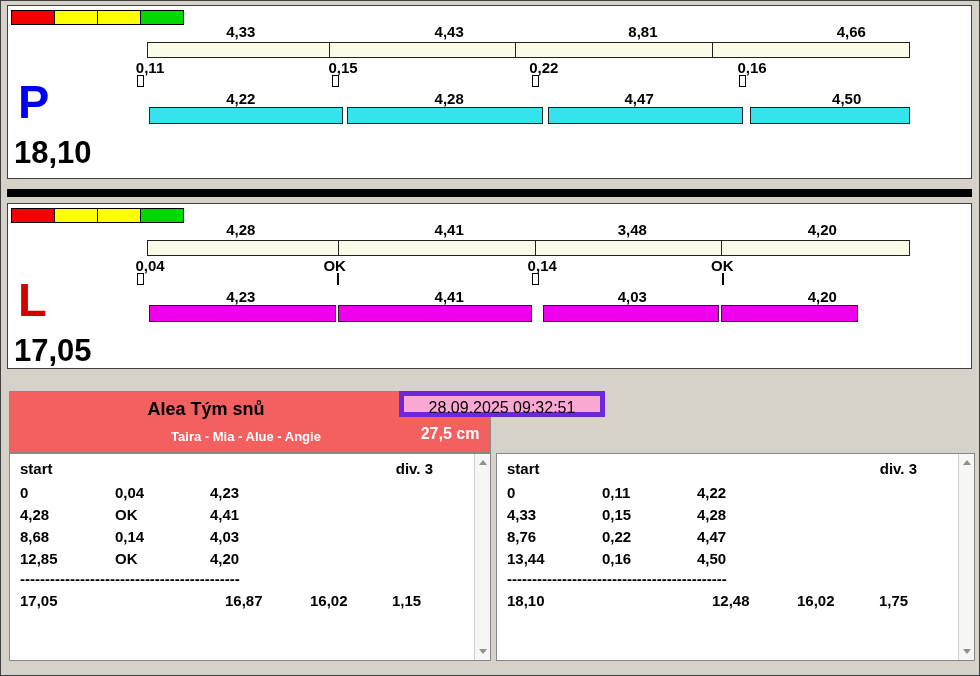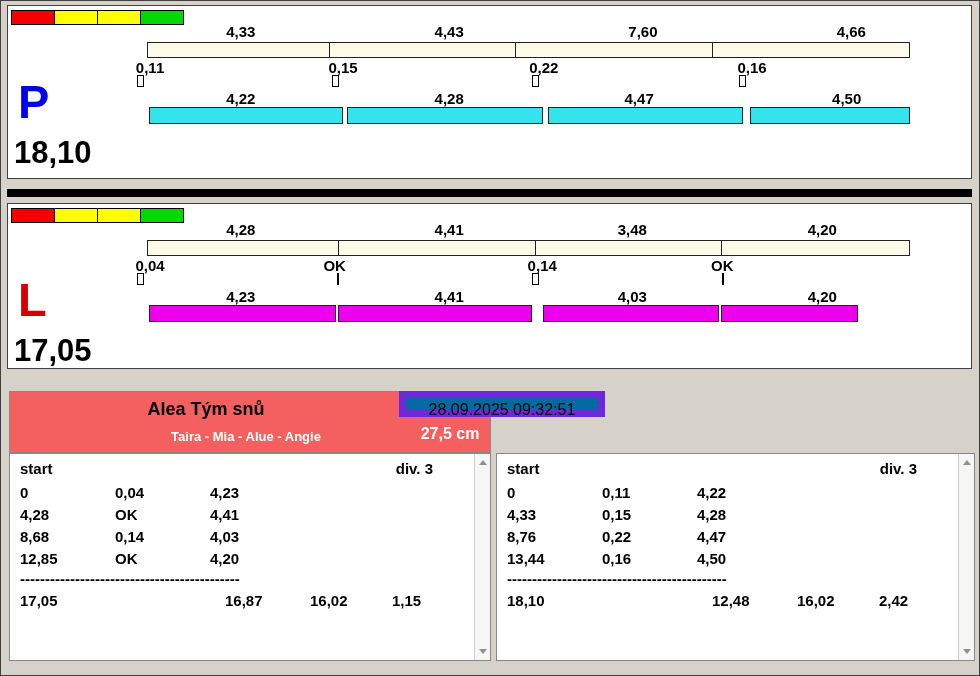--- a/index.html
+++ b/index.html
@@ -50,21 +50,21 @@
   #hdrLeft  { left:8px;   width:482px; background:#f45f5f; }
   #hdrRight { left:495px; width:479px; background:#5f5ff4; }
   .team-name { position:absolute; top:7px;  font-size:18px; font-weight:700; color:#000; text-align:center; white-space:nowrap; }
   .team-dogs { position:absolute; top:37px; font-size:13px; font-weight:700; color:#fff; text-align:center; white-space:nowrap;margin-left:40px; }
   #hdrLeft  .team-name, #hdrLeft  .team-dogs { left:0;     width:392px; }
   #hdrRight .team-name, #hdrRight .team-dogs { left:108px; width:371px; }
   .jump-height { position:absolute; top:33px; width:84px; font-size:16px; font-weight:700; color:#fff; text-align:center; }
   #hdrLeft  .jump-height { left:398px; }
   #hdrRight .jump-height { left:8px; }
 
-  .timestamp-box { position:absolute; left:398px; top:390px; width:206px; height:26px; background:#0369a1; border:7px solid #6d28d9;
+  .timestamp-box { position:absolute; left:398px; top:390px; width:206px; height:26px; background:#f9a8d4; border:5px solid #6d28d9;
                    font-size:16px; color:#000; text-align:center; line-height:24px; z-index:5; }
 
   
   .score-table { position:absolute; top:452px; height:208px; background:#fff; border:1px solid #888; font-size:15px; font-weight:700; color:#000; }
   #tblLeft  { left:8px;   width:482px; }
   #tblRight { left:495px; width:479px; }
   .t-row { position:absolute; left:0; right:17px; height:20px; }
   .t-row span { position:absolute; white-space:nowrap; }
   .c1 { left:10px; } .c2 { left:105px; } .c3 { left:200px; }
   .div-cell { right:40px; }
@@ -85,21 +85,21 @@
     <div class="lights">
       <span class="light red"></span>
       <span class="light yellow"></span>
       <span class="light yellow"></span>
       <span class="light green"></span>
     </div>
 
     <div class="bar-zone">
       <span class="lbl sl" style="left:12.3%">4,33</span>
       <span class="lbl sl" style="left:39.6%">4,43</span>
-      <span class="lbl sl" style="left:65.0%">7,60</span>
+      <span class="lbl sl" style="left:65.0%">8,81</span>
       <span class="lbl sl" style="left:92.3%">4,66</span>
 
       <div class="split-bar">
         <span class="seg" style="width:23.9%"></span>
         <span class="seg" style="width:24.5%"></span>
         <span class="seg" style="width:25.9%"></span>
         <span class="seg" style="width:25.7%"></span>
       </div>
 
       <span class="lbl cl" style="left:0.4%">0,11</span>
@@ -257,21 +257,21 @@
       <span class="c2">0,16</span>
       <span class="c3">4,50</span>
     </div>
     <div class="t-row" style="top:116px">
       <span class="c1">--------------------------------------------</span>
     </div>
     <div class="t-row" style="top:138px">
       <span class="s1">18,10</span>
       <span class="s2">12,48</span>
       <span class="s3">16,02</span>
-      <span class="s4">2,42</span>
+      <span class="s4">1,75</span>
     </div>
     <div class="vscroll">
       <div class="sb-btn up">
           <span class="arr-up"></span>
         </div>
       <div class="sb-btn down">
           <span class="arr-down"></span>
         </div>
     </div>
   </div>

